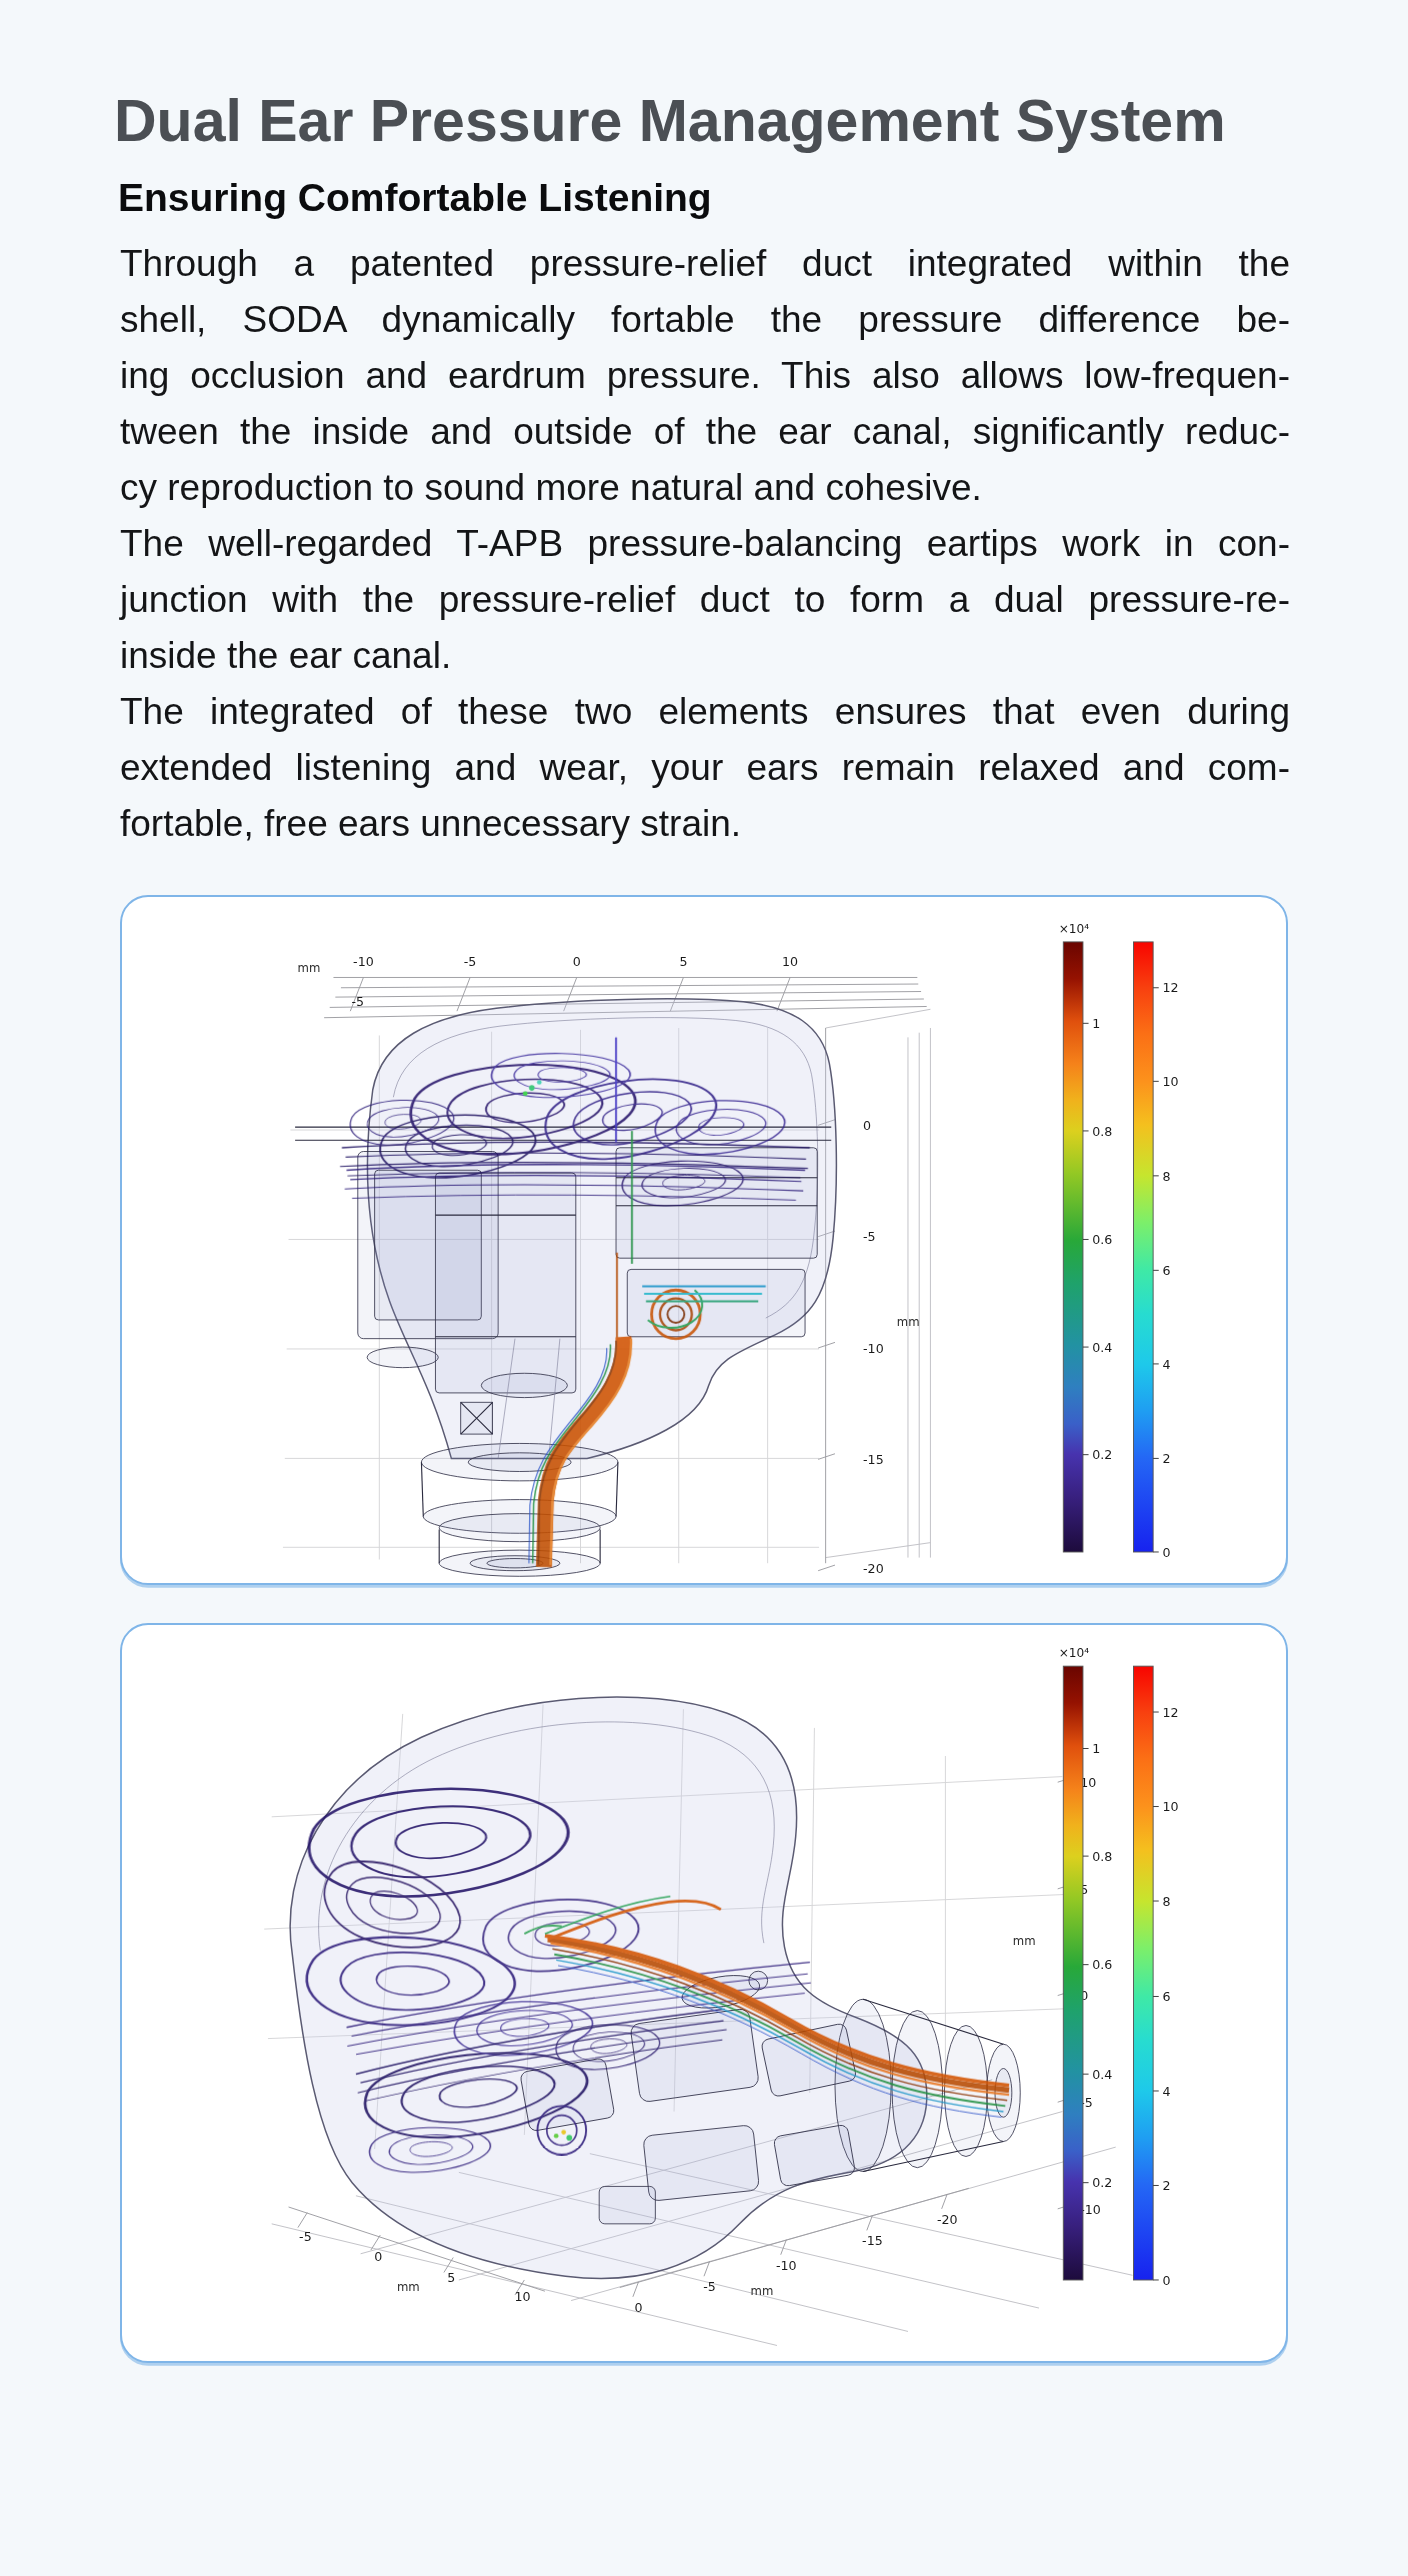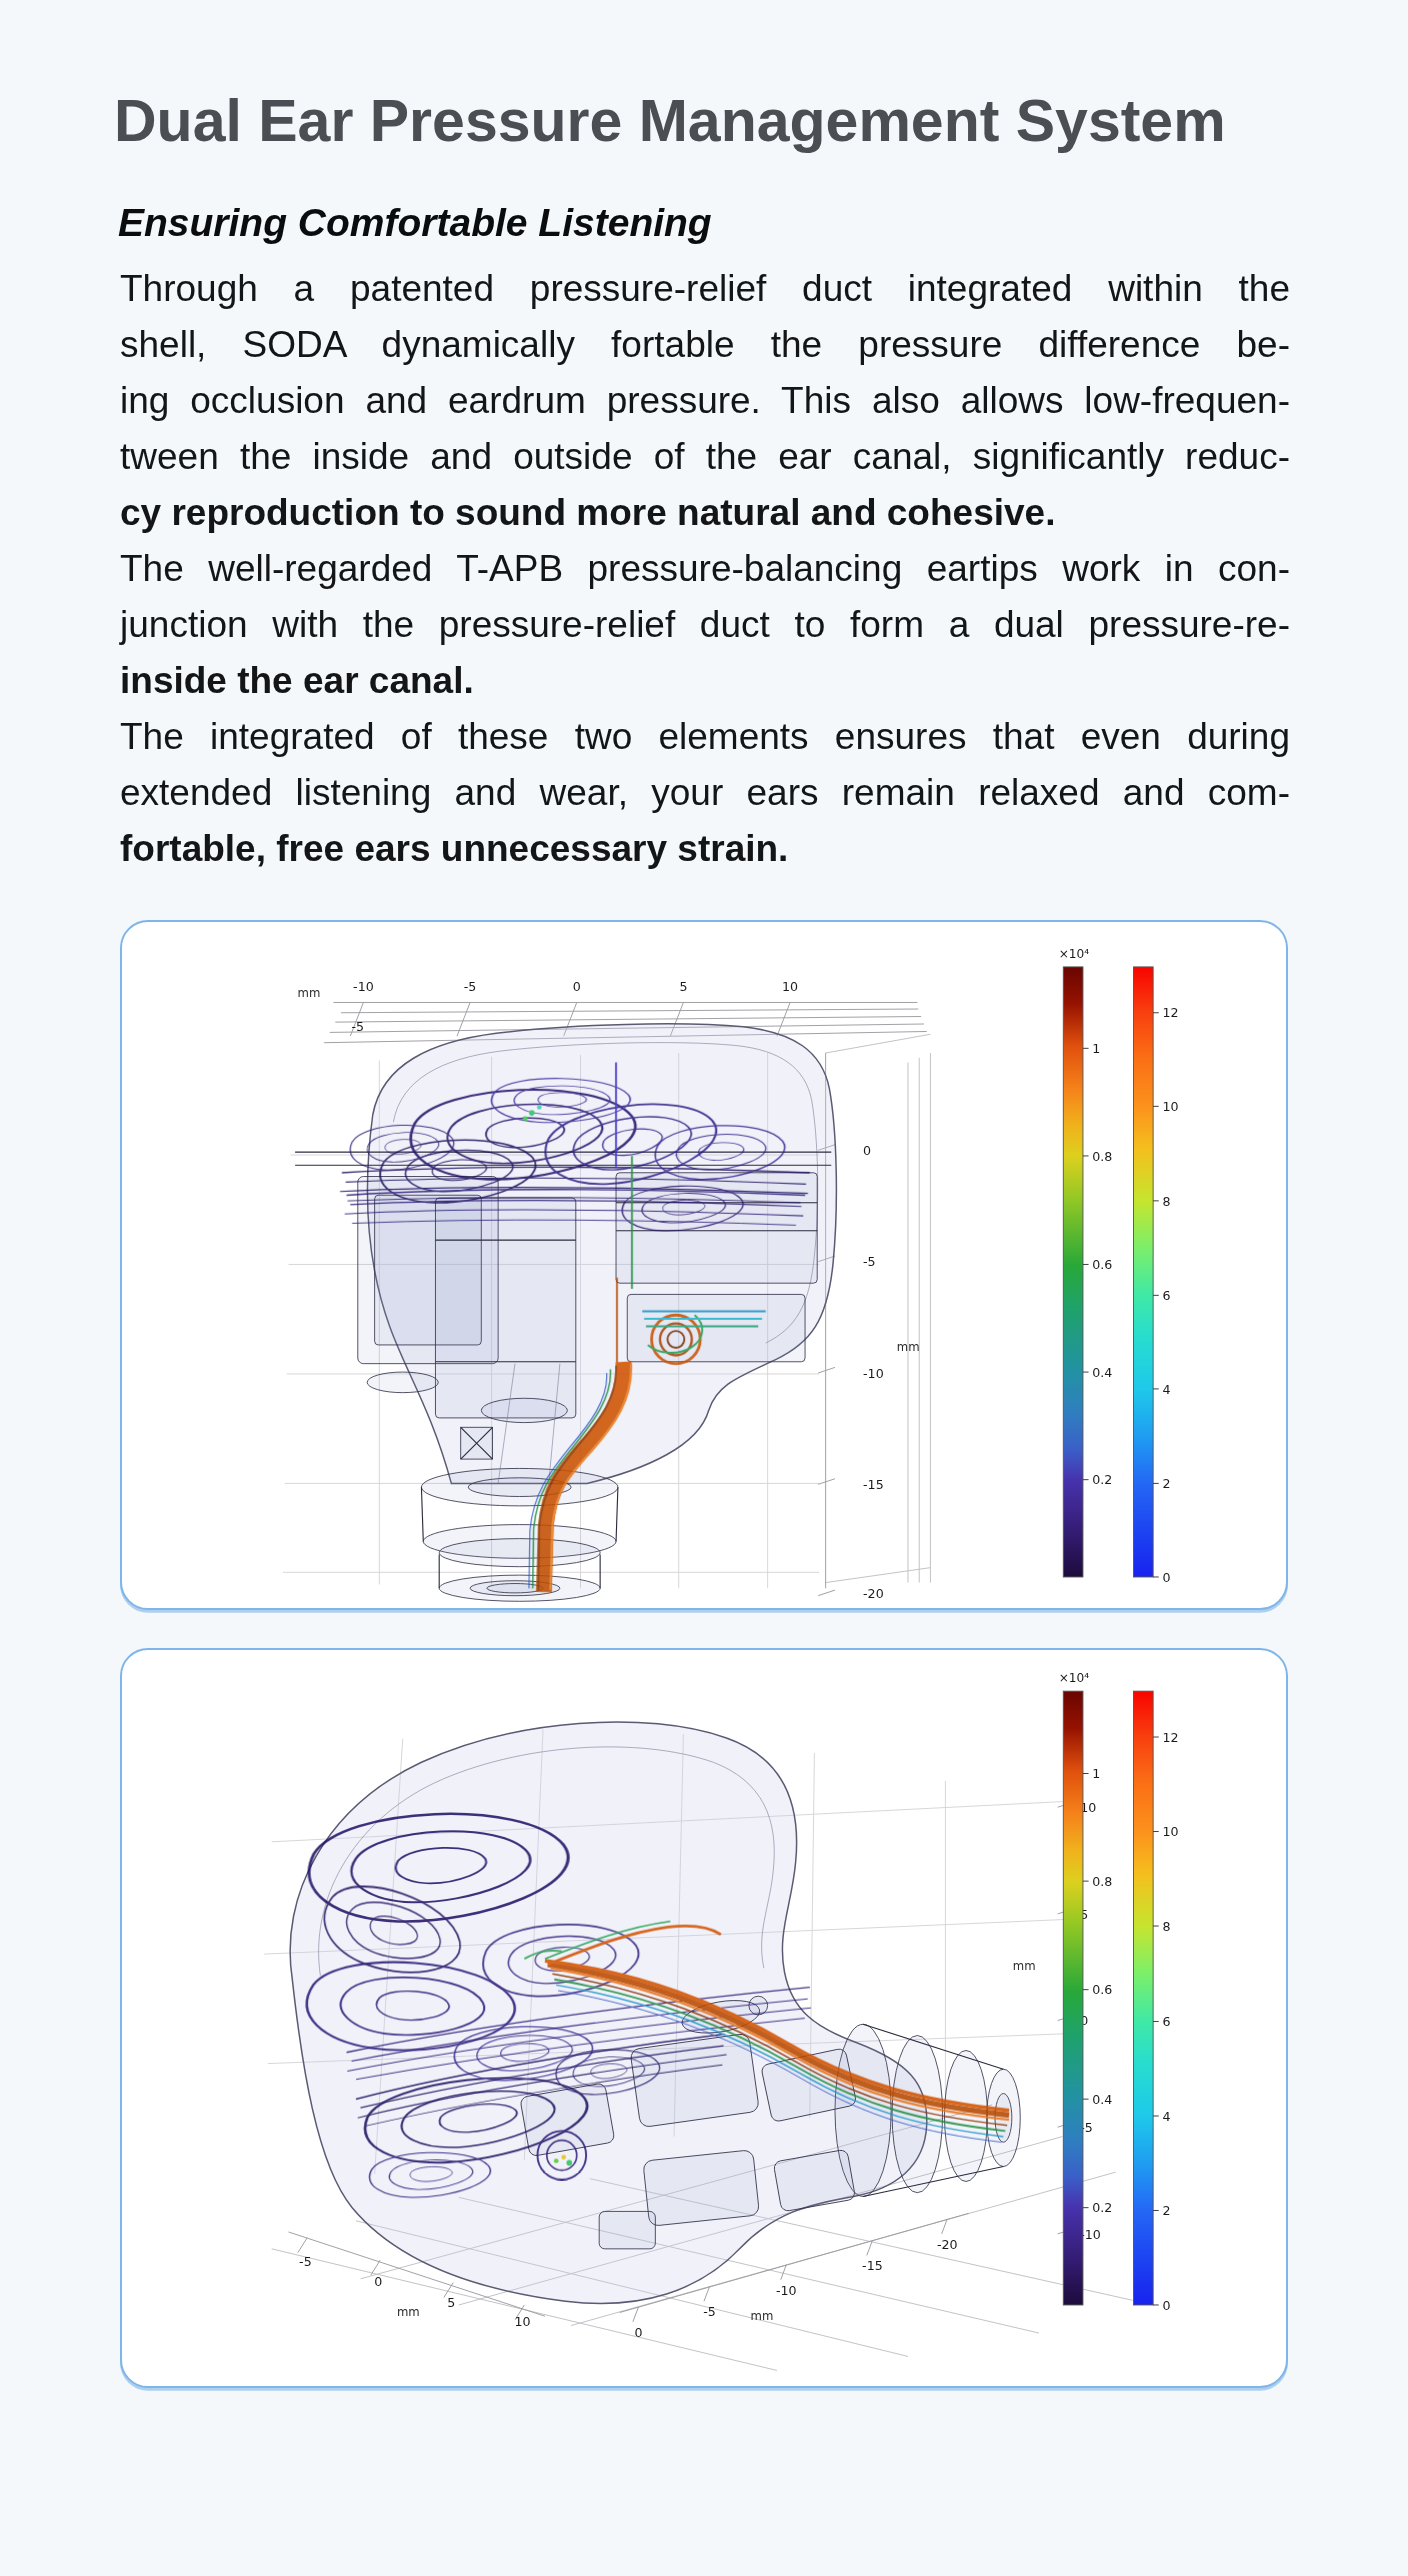--- a/index.html
+++ b/index.html
@@ -9,33 +9,32 @@
     font-family:"Liberation Sans","DejaVu Sans",sans-serif;
     color:#17181a;
     overflow:hidden;
   }
   .page-title{
     margin:88px 103px 0 114px;
     font-size:59px;line-height:1.15;font-weight:600;
     color:#4b4f54;
   }
   .section-subtitle{
-    margin:43px 103px 0 118px;
+    margin:18px 103px 0 118px;
     font-size:39px;line-height:1.25;font-weight:600;
     color:#0b0c0e;
-    font-style:italic;
   }
   .body-text{
     margin:13px 0 0 120px;
     width:1170px;
     font-size:37px;line-height:56px;
     color:#141517;
   }
   .t-line{text-align:justify;text-align-last:justify;}
-  .t-line.last{text-align:justify;text-align-last:left;font-weight:bold;}
+  .t-line.last{text-align:justify;text-align-last:left;}
   .card{
     width:1168px;box-sizing:border-box;
     margin:43px 0 0 120px;
     background:#ffffff;
     border:2.8px solid #7fb5e8;
     border-radius:28px;
     box-shadow:0 2.8px 0 0 rgba(127,181,232,.6);
     overflow:hidden;
   }
   .card.second{margin-top:38px;}

